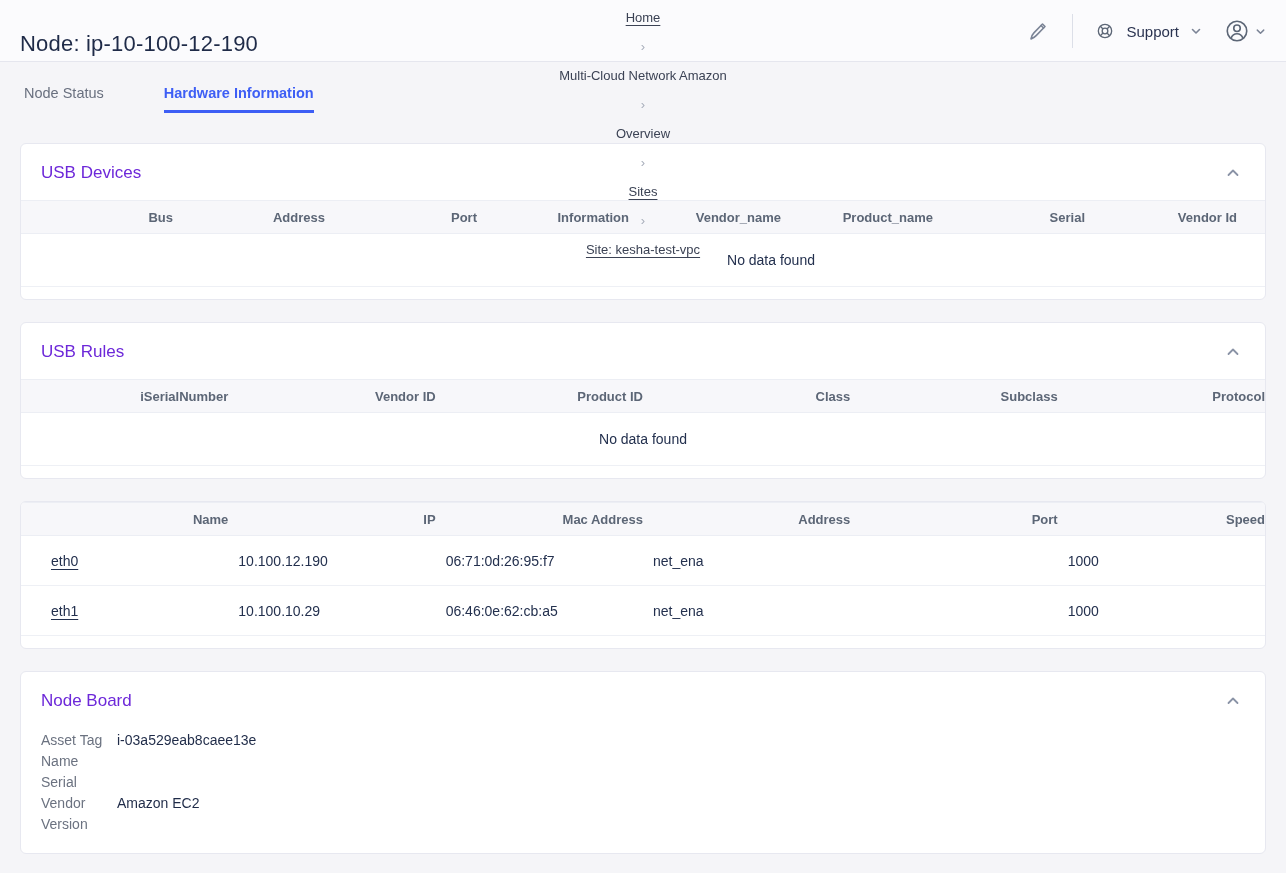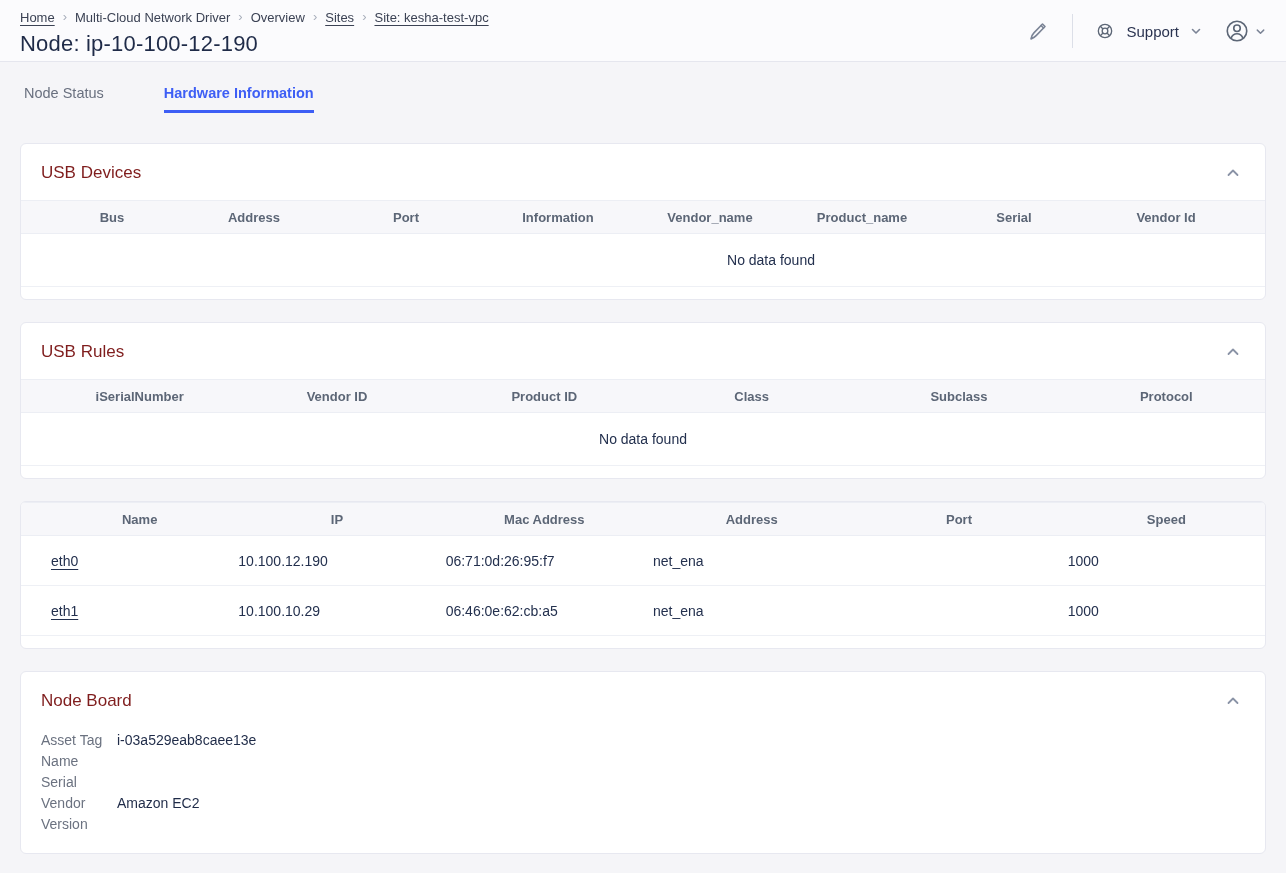--- a/index.html
+++ b/index.html
@@ -11,22 +11,22 @@
   }
   
   .top-header {
     position: relative;
     height: 62px;
     background: #fbfbfd;
     border-bottom: 1px solid #e5e6ee;
     padding: 10px 20px 0 20px;
   }
   .breadcrumb {
-    display: flex; align-items: flex-start; gap: 8px;
-    font-size: 13px; color: #3b4254; height: 16px;
+    display: flex; align-items: center; gap: 15px;
+    font-size: 13px; color: #3b4254; height: 16px; flex-direction: column;
   }
   .breadcrumb .crumb { cursor: default; }
   .breadcrumb .crumb.link {
     text-decoration: underline;
     text-underline-offset: 3px;
     cursor: pointer;
   }
   .breadcrumb .sep { color: #a8aebb; font-size: 13px; line-height: 1; }
   .page-title {
     margin-top: 5px;
@@ -63,29 +63,29 @@
     background: #ffffff;
     border: 1px solid #e7e8f0;
     border-radius: 6px;
     margin: 0 20px 22px 20px;
     overflow: hidden;
   }
   .card-header {
     display: flex; align-items: center; justify-content: space-between;
     padding: 17px 20px 15px 20px;
   }
-  .card-title { font-size: 17px; font-weight: 500; color: #7f1d1d; }
+  .card-title { font-size: 17px; font-weight: 500; color: #6d28d9; }
   .collapse-btn { cursor: pointer; display: flex; padding: 4px; }
   .table-clip { overflow: hidden; }
   table { border-collapse: collapse; table-layout: fixed; width: 100%; }
   table.wide { min-width: 1500px; }
   thead th {
     background: #f7f7fa;
     font-size: 13px; font-weight: bold; color: #5c6676;
-    text-align: center; height: 33px; vertical-align: middle;
+    text-align: right; height: 33px; vertical-align: middle;
     padding-left: 10px;
     border-top: 1px solid #eceef4; border-bottom: 1px solid #eceef4;
   }
   thead th:first-child { padding-left: 30px; }
   td { font-size: 14px; color: #23304e; padding-left: 10px; vertical-align: middle; }
   td:first-child { padding-left: 30px; }
   td.empty-cell {
     text-align: center; height: 53px; padding-left: 0;
     border-bottom: 1px solid #eef0f5;
   }
@@ -98,21 +98,21 @@
   .kv-label { width: 76px; color: #6b7280; flex: none; }
   .kv-value { color: #1f2b48; }
 </style>
 </head>
 <body>
 
 <div class="top-header">
   <div class="breadcrumb">
     <span class="crumb link">Home</span>
     <span class="sep">›</span>
-    <span class="crumb">Multi-Cloud Network Driver</span>
+    <span class="crumb">Multi-Cloud Network Amazon</span>
     <span class="sep">›</span>
     <span class="crumb">Overview</span>
     <span class="sep">›</span>
     <span class="crumb link">Sites</span>
     <span class="sep">›</span>
     <span class="crumb link">Site: kesha-test-vpc</span>
   </div>
   <div class="page-title">Node: ip-10-100-12-190</div>
 
   <div class="header-actions">

